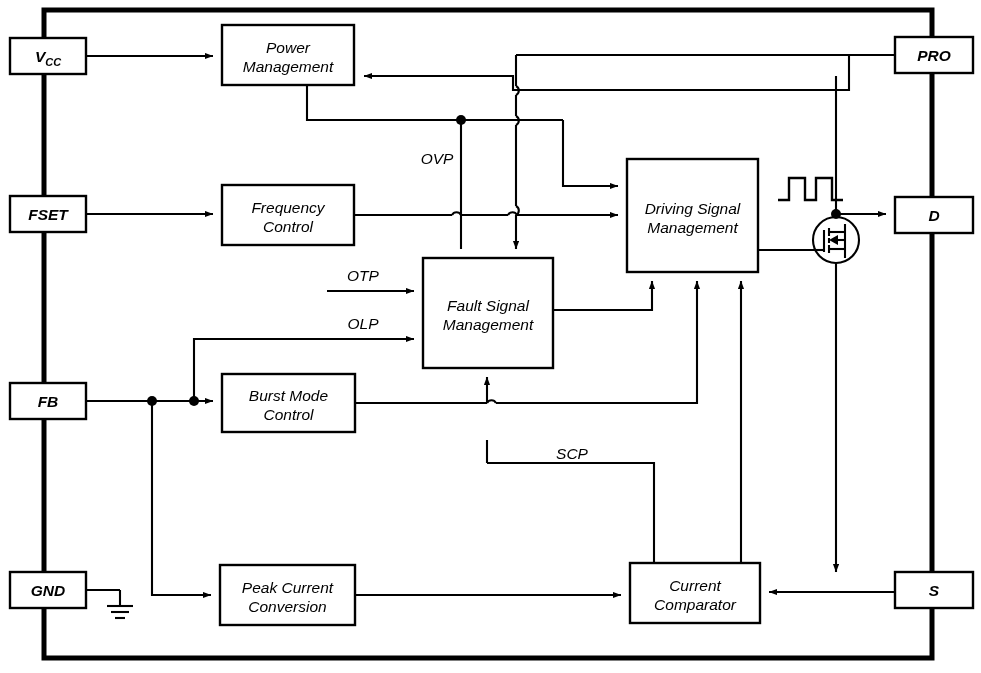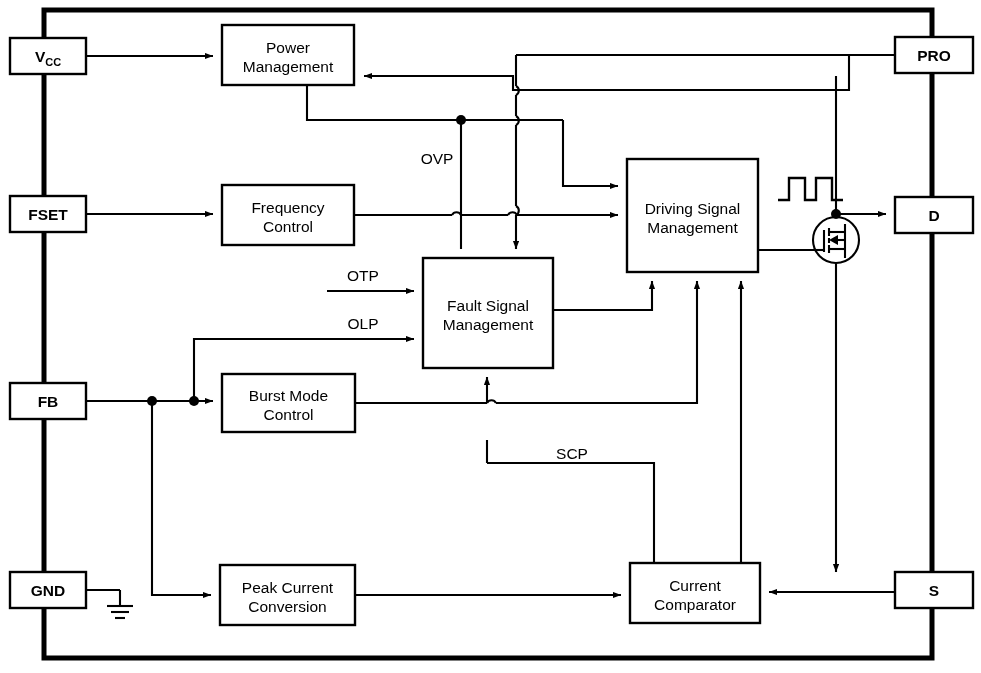--- a/index.html
+++ b/index.html
@@ -1,17 +1,17 @@
 <!DOCTYPE html>
 <html><head>
 <meta charset="utf-8">
 <style>
   html,body{margin:0;padding:0;background:#ffffff;}
   body{width:981px;height:673px;font-family:"Liberation Sans",sans-serif;}
-  #stage{position:relative;width:981px;height:673px;overflow:hidden;background:#c4b5fd;}
+  #stage{position:relative;width:981px;height:673px;overflow:hidden;background:#c4b5fd;font-style:italic;}
   svg{display:block;}
   .blk-label{font-family:"Liberation Sans",sans-serif;font-size:15.5px;fill:#000;text-anchor:middle;}
   .pin-label{font-family:"Liberation Sans",sans-serif;font-size:15.5px;font-weight:bold;fill:#000;text-anchor:middle;}
   .sig-label{font-family:"Liberation Sans",sans-serif;font-size:15.5px;fill:#000;text-anchor:middle;}
   .sub{font-size:11px;}
 </style>
 </head>
 <body>
 
 <div id="stage">

